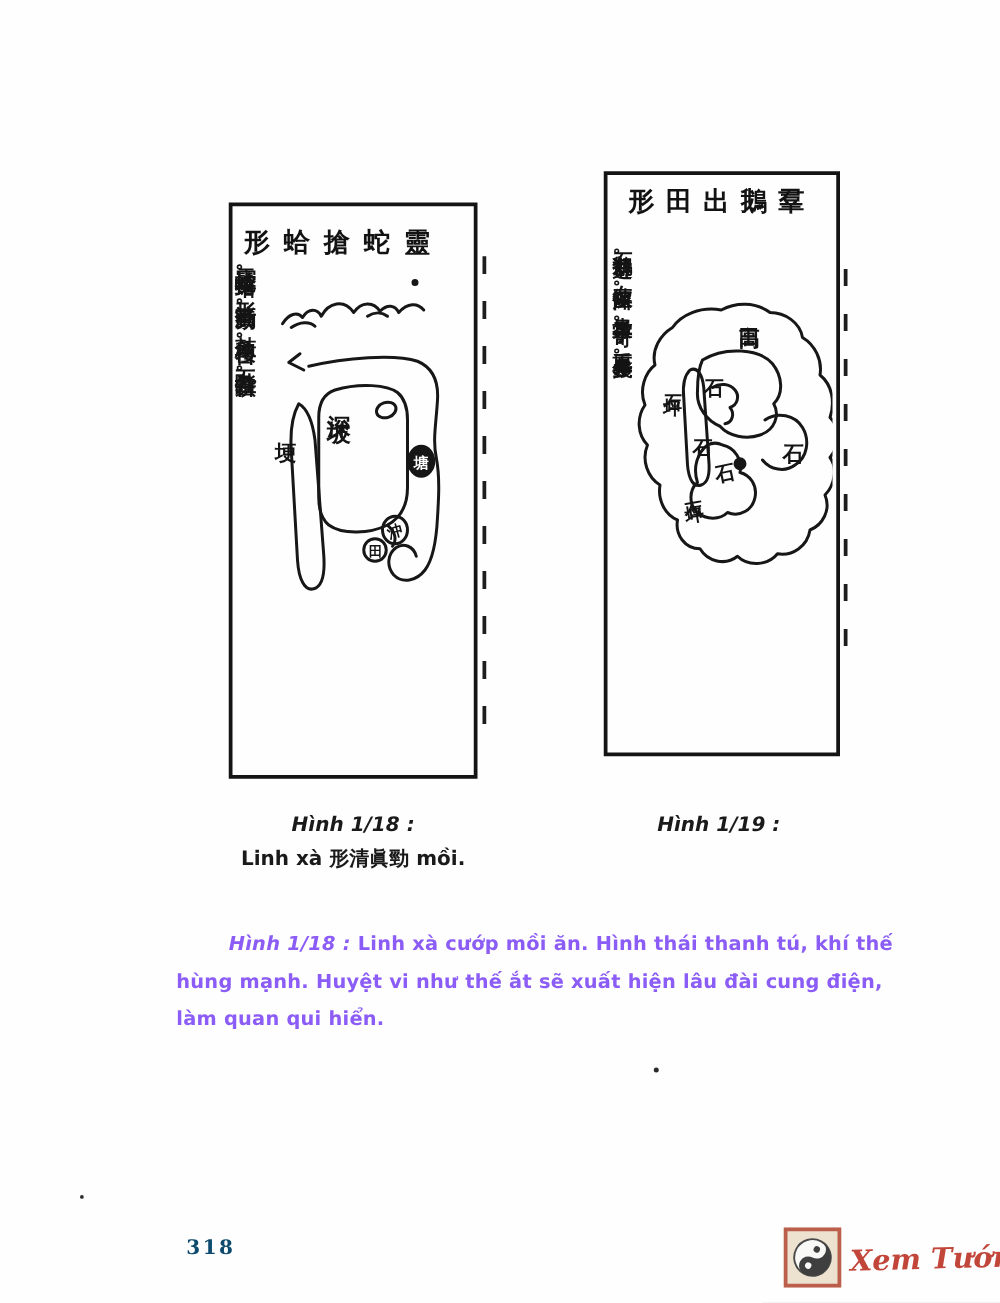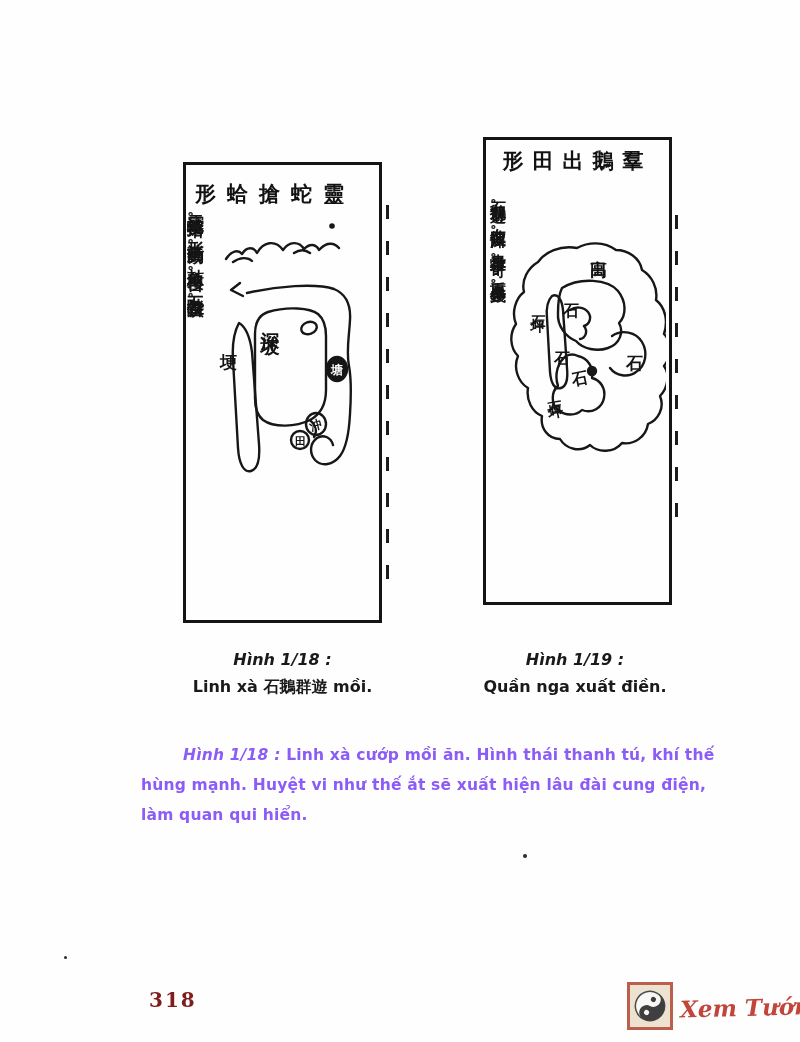--- a/index.html
+++ b/index.html
@@ -38,21 +38,21 @@
   .caption .cap-title{font-style:italic;}
   
   .para{
     position:absolute;left:141px;width:576px;font-size:15.5px;font-weight:700;
     line-height:30px;text-indent:42px;color:#8b5cf6;letter-spacing:0.2px;
   }
   .para .lead{font-style:italic;}
   
   .pagenum{
     position:absolute;left:149px;top:988px;font-family:"DejaVu Serif","Liberation Serif",serif;
-    font-size:20px;font-weight:700;letter-spacing:2px;color:#7f1d1d;
+    font-size:16px;font-weight:700;letter-spacing:2px;color:#0c4a6e;
   }
   
   .watermark{position:absolute;left:627px;top:982px;display:flex;align-items:center;gap:7px;}
   .wm-frame{
     width:40px;height:42px;border:3px solid #bb5f4c;background:#ece2cf;
     display:flex;align-items:center;justify-content:center;
   }
   .wm-text{
     font-family:"DejaVu Serif","Liberation Serif",serif;font-style:italic;font-weight:700;
     font-size:23px;color:#c2453a;white-space:nowrap;transform:rotate(-1.5deg);
@@ -129,25 +129,24 @@
   <div class="map-label" style="left:563px;top:301px;font-size:16px;">石</div>
   <div class="map-label" style="left:554px;top:349px;font-size:16px;">石</div>
   <div class="map-label" style="left:572px;top:369px;font-size:16px;transform:rotate(-12deg);">石</div>
   <div class="map-label" style="left:626px;top:352px;font-size:17px;">石</div>
   <div class="vtext map-label" style="left:544px;top:390px;font-size:15px;letter-spacing:2px;transform:rotate(-10deg);">石坪</div>
 
   <div class="vdash" style="left:675px;top:215px;height:320px;"></div>
 
   <div class="caption" style="left:183px;top:646px;width:199px;">
     <div class="cap-title">Hình 1/18 :</div>
-    <div>Linh xà 石鵝群遊 mồi.</div>
+    <div>Linh xà 形清眞勁 mồi.</div>
   </div>
   <div class="caption" style="left:478px;top:646px;width:194px;">
     <div class="cap-title">Hình 1/19 :</div>
-    <div>Quần nga xuất điền.</div>
   </div>
 
   <div class="para" style="top:740px;">
     <span class="lead">Hình 1/18 :</span>
     <span>Linh xà cướp mồi ăn. Hình thái thanh tú, khí thế hùng mạnh. Huyệt vi như thế ắt sẽ xuất hiện lâu đài cung điện, làm quan qui hiển.</span>
   </div>
 
   <div class="speck" style="left:523px;top:854px;width:4px;height:4px;"></div>
   <div class="speck" style="left:64px;top:956px;width:3px;height:3px;"></div>
 

